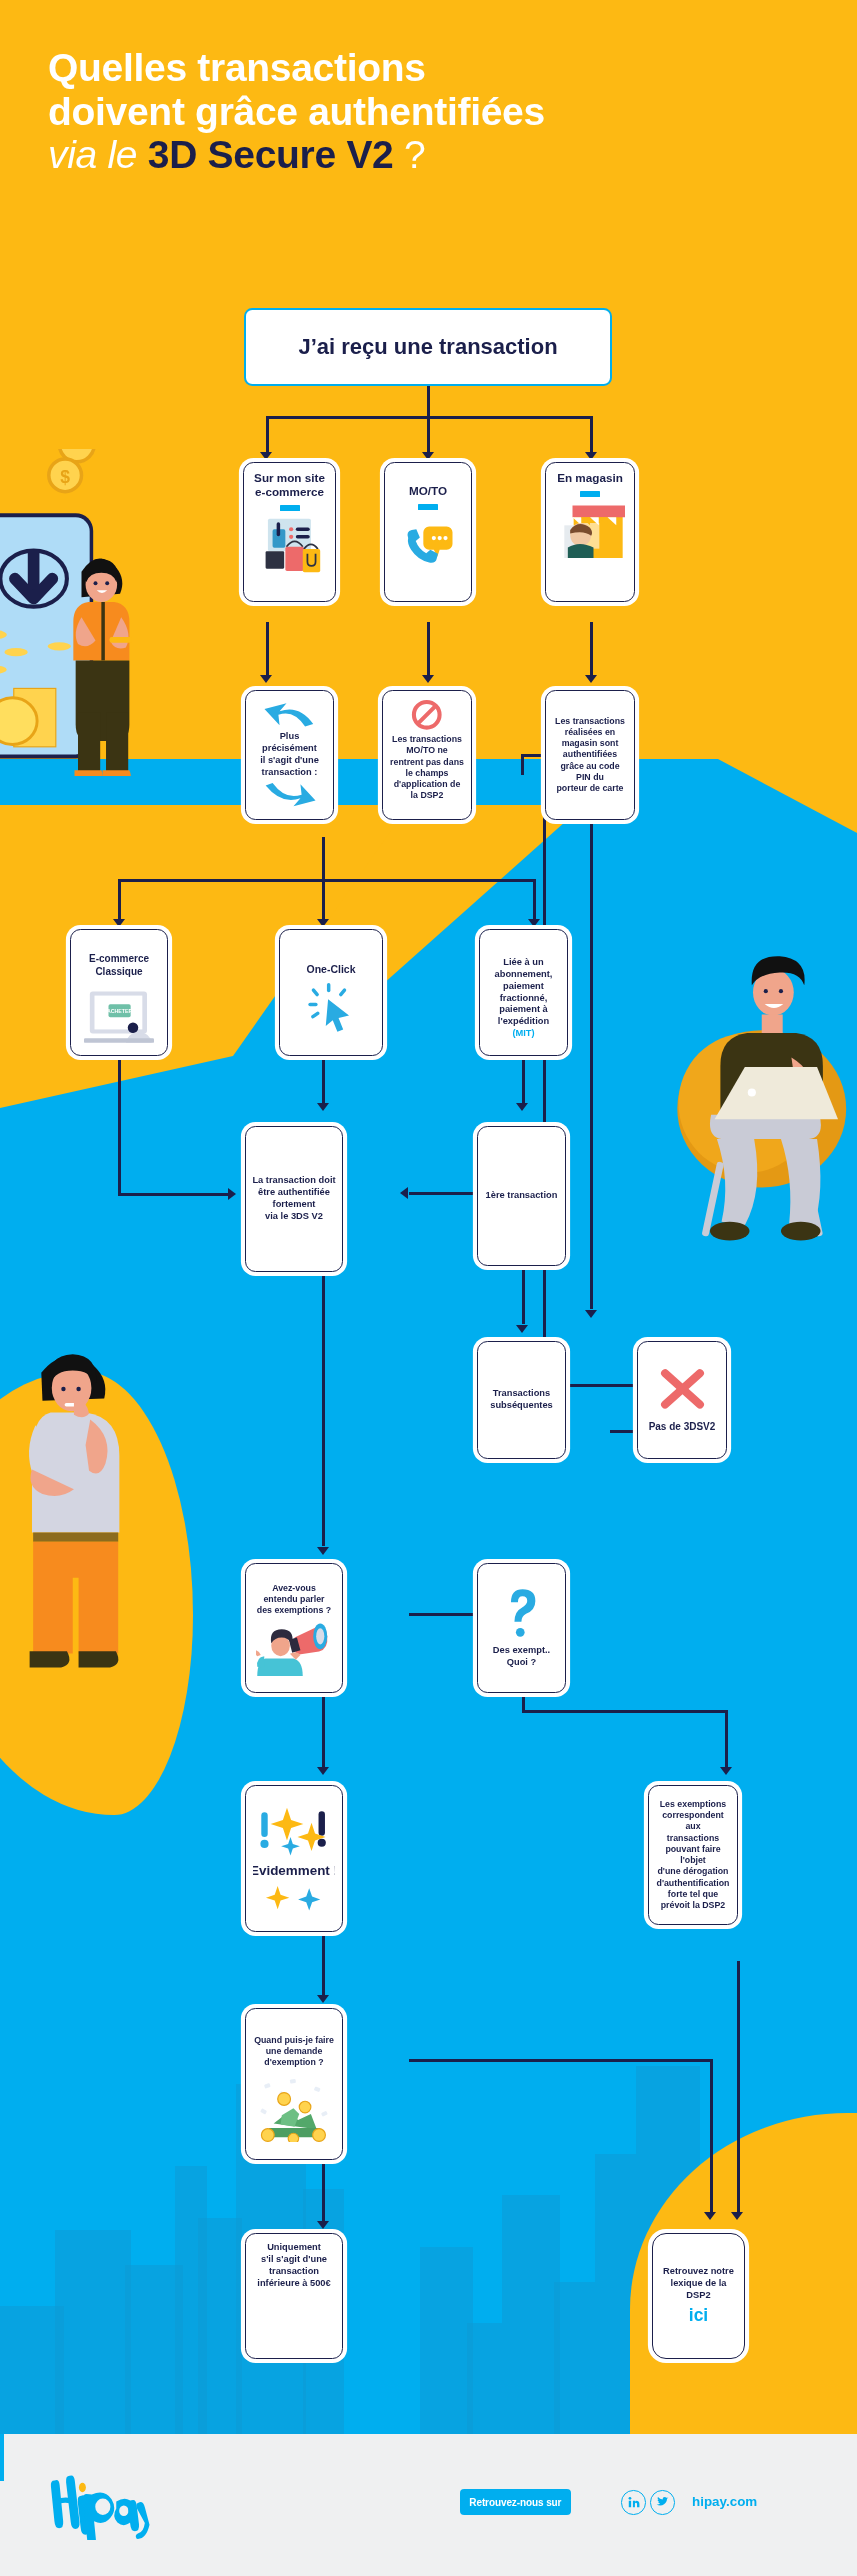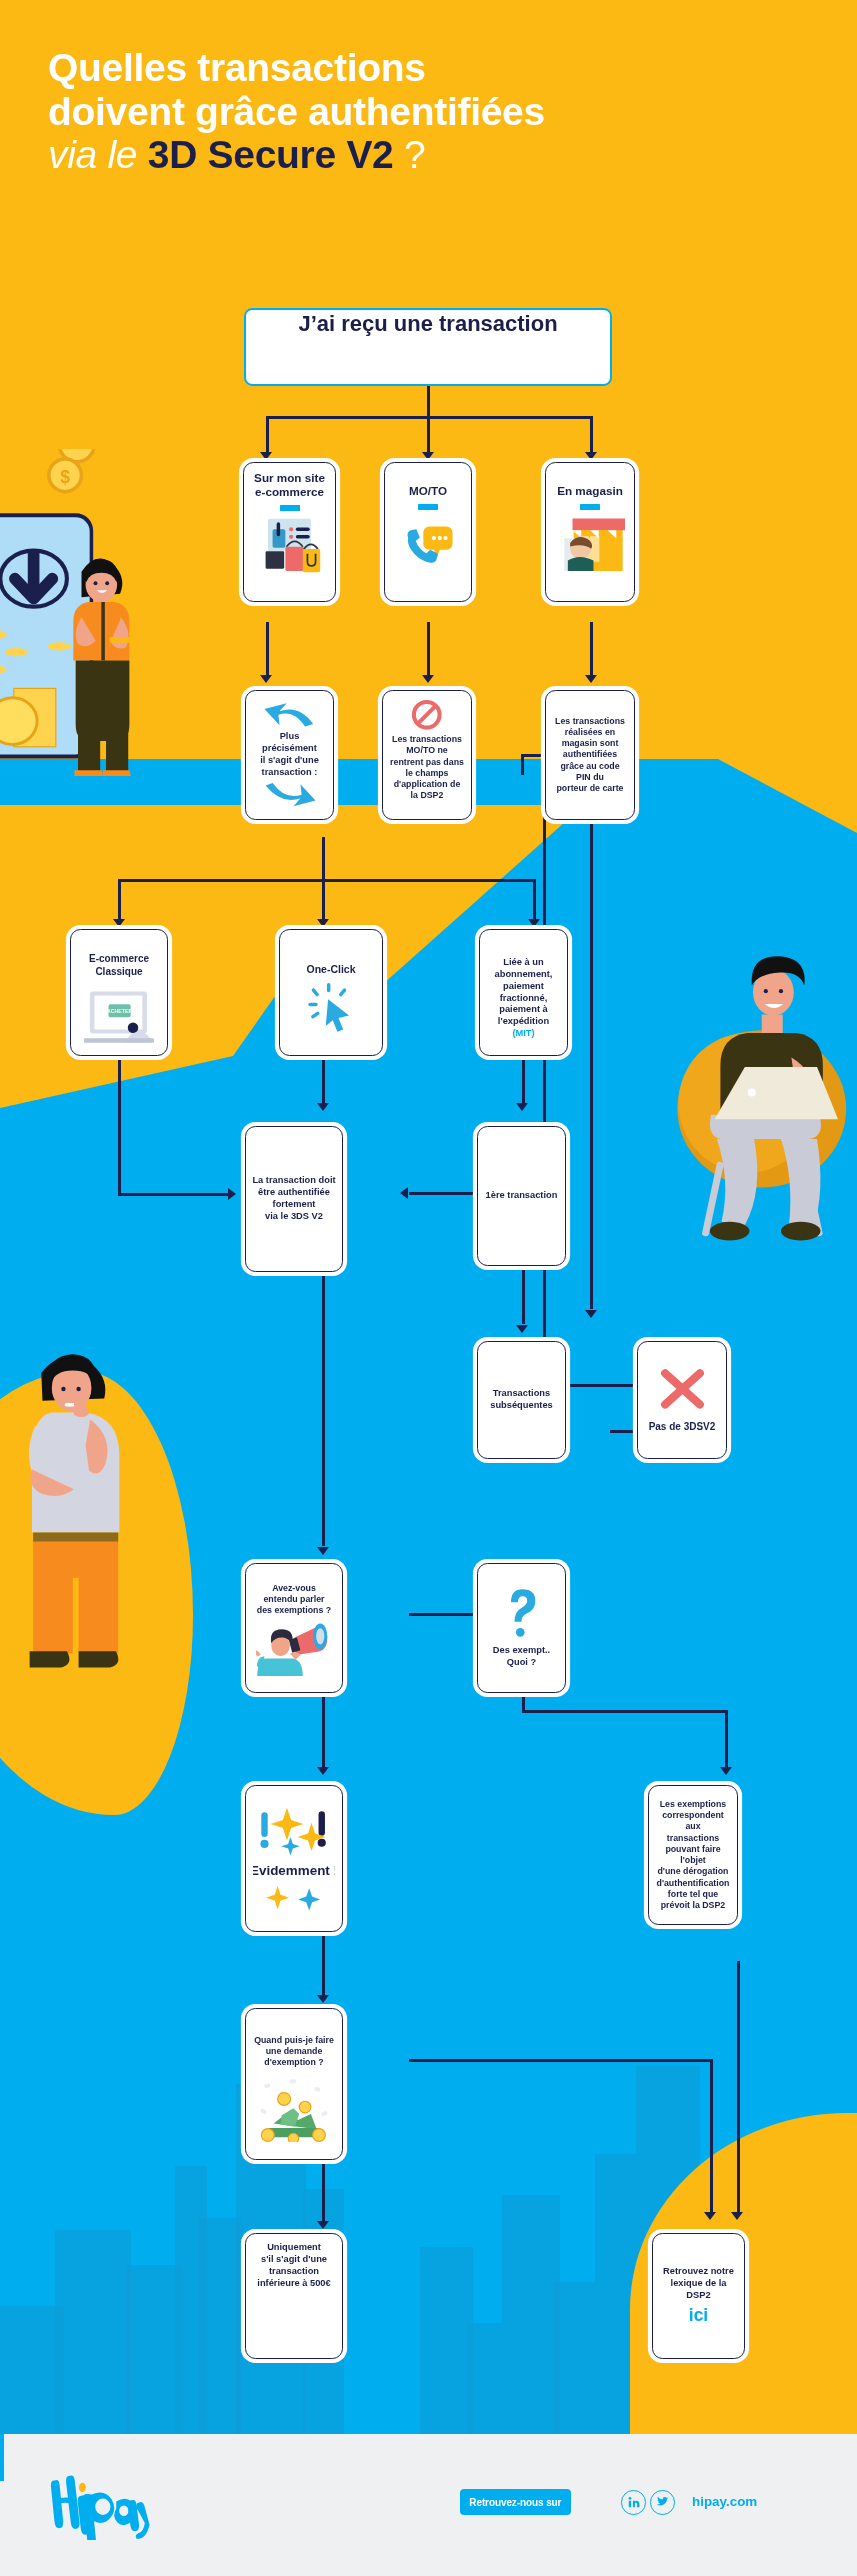--- a/index.html
+++ b/index.html
@@ -48,21 +48,21 @@
     position:absolute; background:#ffffff;
     border:1.8px solid #1B1F4B; border-radius:10.5px;
     box-shadow: 0 0 0 4.1px #ffffff;
     display:flex; flex-direction:column; align-items:center;
     padding:8.2px 5.8px; text-align:center;
     color:#1B1F4B;
   }
   .box .txt { font-weight:700; line-height:1.28; }
   .box.hero {
     border:2.9px solid #00AEEF; border-radius:8.2px; box-shadow:none;
-    padding:0;
+    justify-content:center; padding:0;
   }
   .box.hero .txt { font-size:22px; }
   .box .hd { font-weight:700; font-size:11.7px; line-height:1.2; }
   .underline-bar { width:20px; height:5.8px; background:#00AEEF; margin-top:5.8px; border-radius:0.6px; }
 
   
   .ln { position:absolute; background:#1B1F4B; }
   .ln.v { width:2.9px; }
   .ln.h { height:2.9px; }
   .arrowhead { position:absolute; width:0; height:0; }
@@ -322,21 +322,21 @@
     <svg class="art" width="56" height="53" viewBox="0 0 96 90" style="margin-top:8.2px;">
       <path d="M50 14 h30 a10 10 0 0 1 10 10 v20 a10 10 0 0 1 -10 10 h-12 l-4 12 l-6 -12 h-8 a10 10 0 0 1 -10 -10 v-20 a10 10 0 0 1 10 -10z" fill="#FDB913"></path>
       <circle cx="58" cy="34" r="3.6" fill="#fff"></circle>
         <circle cx="68" cy="34" r="3.6" fill="#fff"></circle>
         <circle cx="78" cy="34" r="3.6" fill="#fff"></circle>
       <path d="M14 34 q-4 -12 6 -14 l8 -1 l6 14 l-7 6 q5 14 18 21 l7 -6 l13 7 l-2 8 q-2 9 -13 7 q-20 -5 -31 -22 q-7 -11 -5 -20z" fill="#29ABE2"></path>
     </svg>
   </div>
 
   <div class="box" style="left:545px;top:462px;width:90px;height:140px;justify-content:flex-start;">
-    <div class="hd" style="margin-top:13px;">En magasin</div>
+    <div class="hd" style="">En magasin</div>
     <div class="underline-bar"></div>
     <svg class="art" width="70" height="56" viewBox="0 0 120 96" style="margin-top:4.7px;">
       <rect x="32" y="22" width="84" height="74" fill="#FDB913"></rect>
       <rect x="46" y="36" width="30" height="44" fill="#FFF" opacity="0.55"></rect>
       <path d="M30 6 h90 v20 h-90z" fill="#ED6A6A"></path>
       <path d="M30 26 l15 0 l0 14 z" fill="#fff"></path>
       <path d="M45 26 l15 0 l0 14 z" fill="#FDB913"></path>
       <path d="M60 26 l15 0 l0 14 z" fill="#fff"></path>
       <path d="M75 26 l15 0 l0 14 z" fill="#FDB913"></path>
       <path d="M90 26 l15 0 l0 14 z" fill="#fff"></path>
@@ -520,21 +520,21 @@
     </svg>
   </div>
 
   <div class="box" style="left:245px;top:2233px;width:98px;height:126px;justify-content:flex-start;">
     <div class="txt" style="font-size:9.3px;white-space:pre-line;">Uniquement
 s'il s'agit d'une
 transaction
 inférieure à 500€</div>
   </div>
 
-  <div class="box" style="left:652px;top:2233px;width:93px;height:126px;justify-content:center;">
+  <div class="box" style="left:652px;top:2233px;width:93px;height:126px;justify-content:center;border-radius:14px;">
     <div class="txt" style="font-size:9.3px;white-space:pre-line;">Retrouvez notre
 lexique de la DSP2</div>
     <a class="ici" href="#" style="text-decoration:none;">ici</a>
   </div>
 
   <div class="bg-footer"></div>
   <div class="bg-footer-edge"></div>
 
   <svg class="footer-logo" width="123" height="70" viewBox="0 0 210 120">
     <path d="M14 18 q8 -4 9 8 l6 62 q1 12 -7 12 q-7 0 -8 -12 l-6 -60 q-1 -10 6 -10z" fill="#00AEEF"></path>

